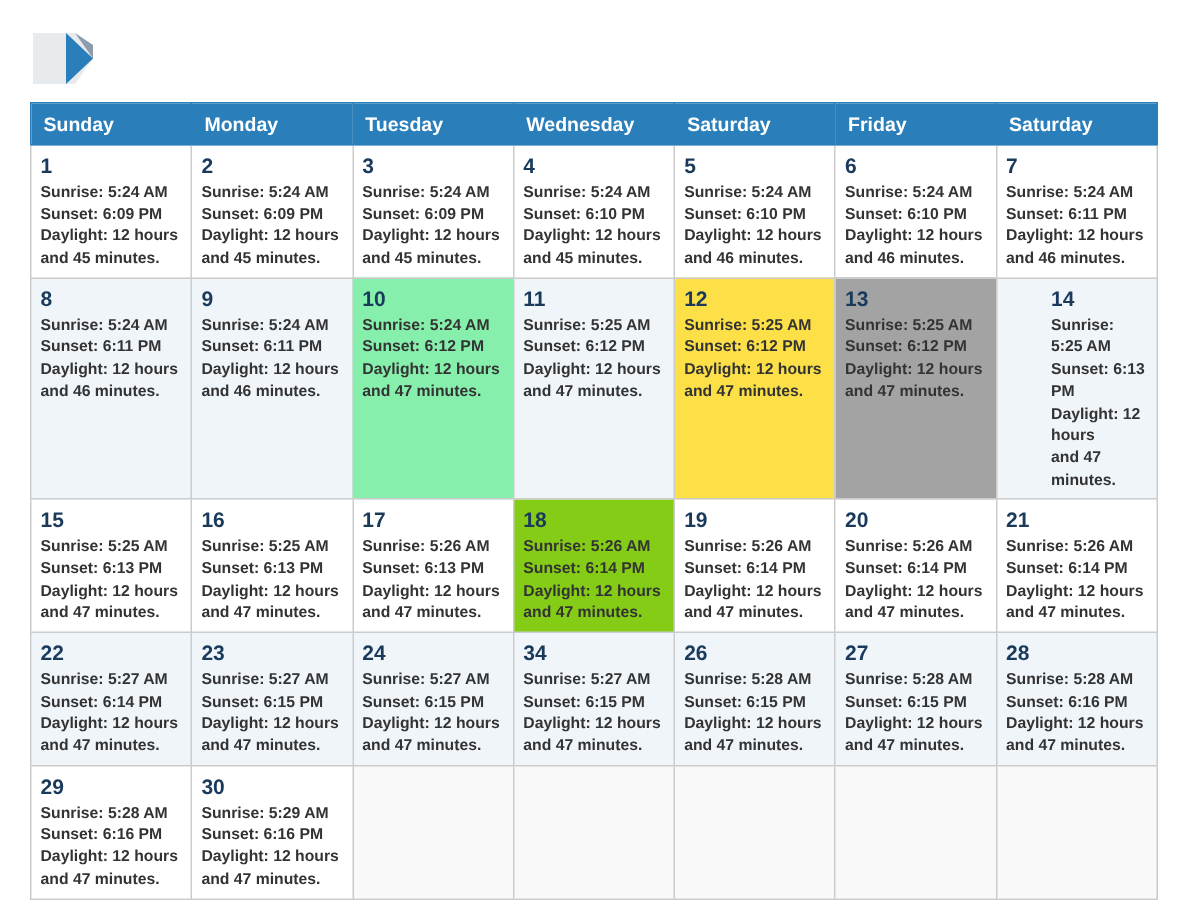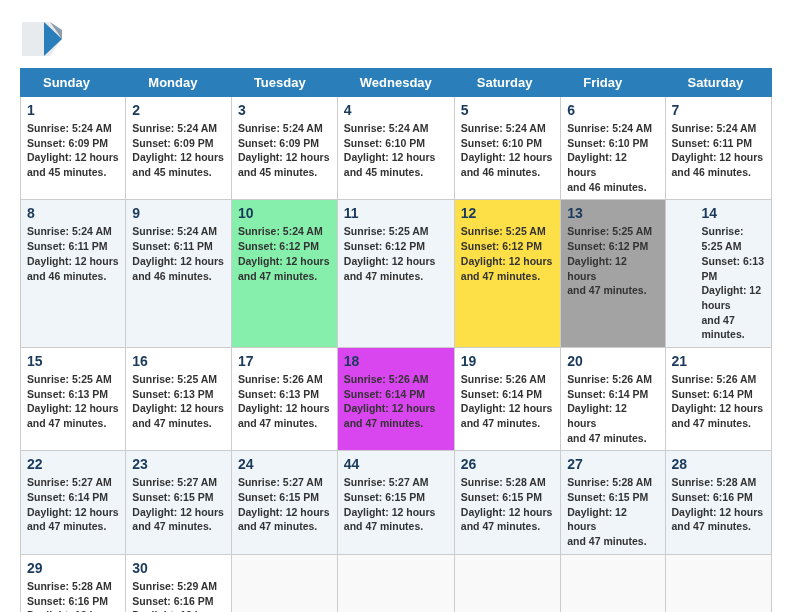--- a/index.html
+++ b/index.html
@@ -41,21 +41,21 @@
     }
     .calendar-table {
       width: 100%;
       border-collapse: collapse;
       font-size: 11px;
     }
     .calendar-table th {
       background: #2a7fba;
       color: #fff;
       text-align: left;
-      padding: 6px 22px;
+      padding: 6px 8px;
       font-size: 13px;
       font-weight: bold;
       border: 1px solid #2a7fba;
     }
     .calendar-table td {
       border: 1px solid #ccc;
       vertical-align: top;
       padding: 5px 6px;
       width: calc(100% / 7);
       min-height: 80px;
@@ -185,21 +185,21 @@
         <span class="day-info">Sunrise: 5:25 AM<br>Sunset: 6:13 PM<br>Daylight: 12 hours<br>and 47 minutes.</span>
       </td>
         <td style="background: rgb(255, 255, 255);">
         <span class="day-number">16</span>
         <span class="day-info">Sunrise: 5:25 AM<br>Sunset: 6:13 PM<br>Daylight: 12 hours<br>and 47 minutes.</span>
       </td>
         <td style="background: rgb(255, 255, 255);">
         <span class="day-number">17</span>
         <span class="day-info">Sunrise: 5:26 AM<br>Sunset: 6:13 PM<br>Daylight: 12 hours<br>and 47 minutes.</span>
       </td>
-        <td style="background: #d946ef;">
+        <td style="background: #84cc16;">
         <span class="day-number">18</span>
         <span class="day-info">Sunrise: 5:26 AM<br>Sunset: 6:14 PM<br>Daylight: 12 hours<br>and 47 minutes.</span>
       </td>
         <td style="background: rgb(255, 255, 255);">
         <span class="day-number">19</span>
         <span class="day-info">Sunrise: 5:26 AM<br>Sunset: 6:14 PM<br>Daylight: 12 hours<br>and 47 minutes.</span>
       </td>
         <td style="background: rgb(255, 255, 255);">
         <span class="day-number">20</span>
         <span class="day-info">Sunrise: 5:26 AM<br>Sunset: 6:14 PM<br>Daylight: 12 hours<br>and 47 minutes.</span>
@@ -216,21 +216,21 @@
       </td>
         <td style="background: rgb(240, 245, 250);">
         <span class="day-number">23</span>
         <span class="day-info">Sunrise: 5:27 AM<br>Sunset: 6:15 PM<br>Daylight: 12 hours<br>and 47 minutes.</span>
       </td>
         <td style="background: rgb(240, 245, 250);">
         <span class="day-number">24</span>
         <span class="day-info">Sunrise: 5:27 AM<br>Sunset: 6:15 PM<br>Daylight: 12 hours<br>and 47 minutes.</span>
       </td>
         <td style="background: rgb(240, 245, 250);">
-        <span class="day-number">44</span>
+        <span class="day-number">34</span>
         <span class="day-info">Sunrise: 5:27 AM<br>Sunset: 6:15 PM<br>Daylight: 12 hours<br>and 47 minutes.</span>
       </td>
         <td style="background: rgb(240, 245, 250);">
         <span class="day-number">26</span>
         <span class="day-info">Sunrise: 5:28 AM<br>Sunset: 6:15 PM<br>Daylight: 12 hours<br>and 47 minutes.</span>
       </td>
         <td style="background: rgb(240, 245, 250);">
         <span class="day-number">27</span>
         <span class="day-info">Sunrise: 5:28 AM<br>Sunset: 6:15 PM<br>Daylight: 12 hours<br>and 47 minutes.</span>
       </td>

